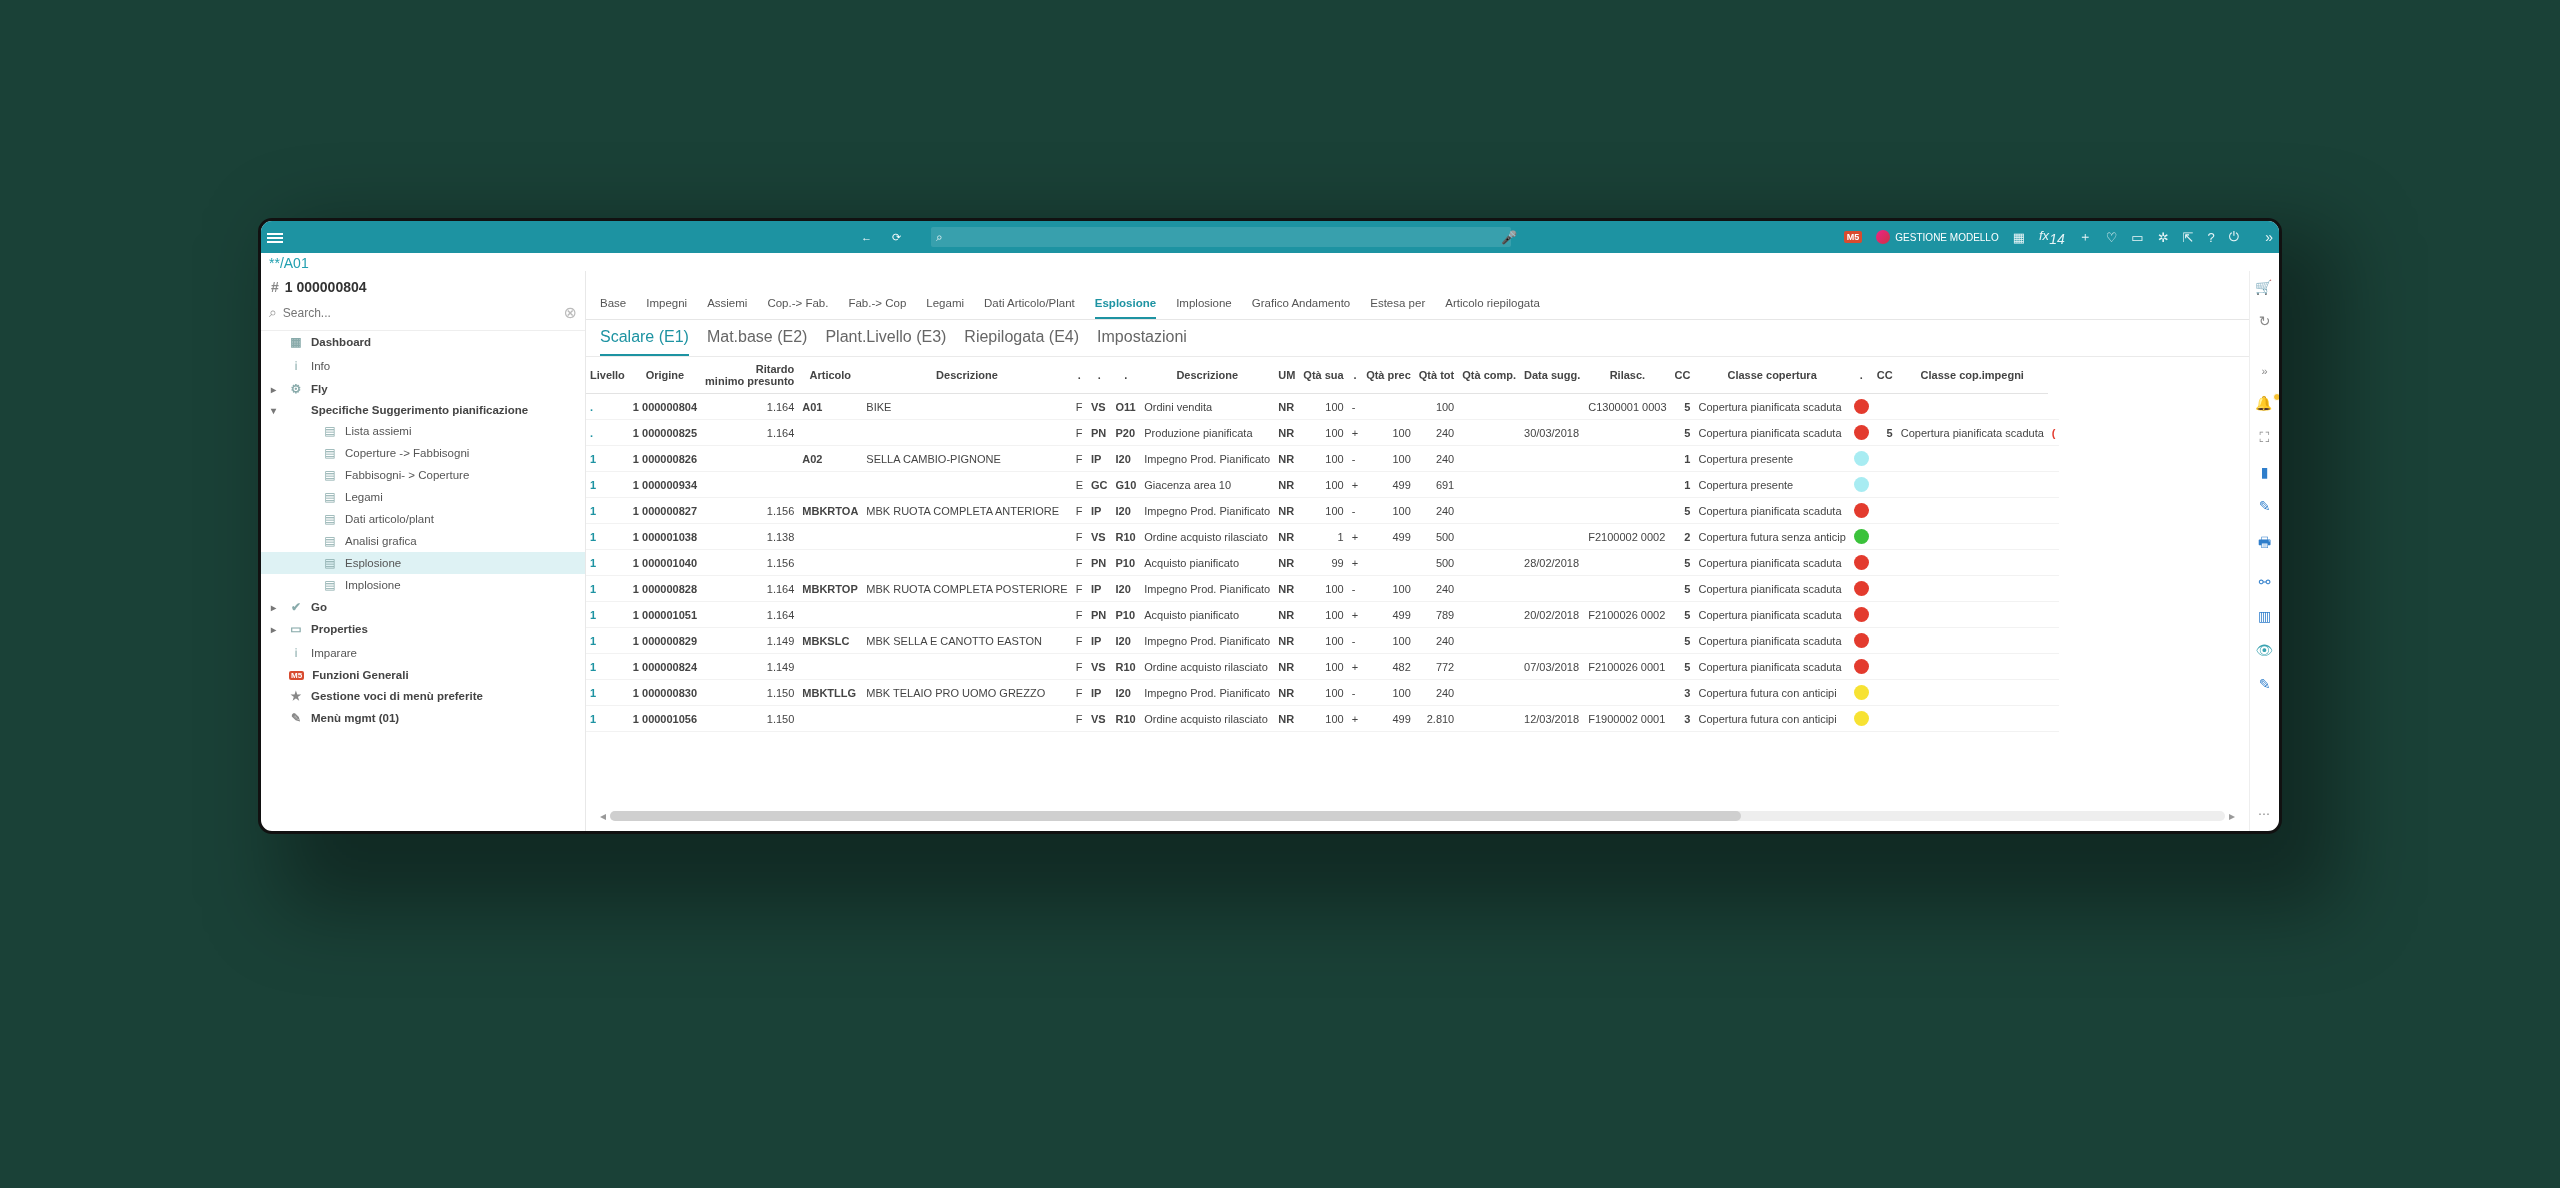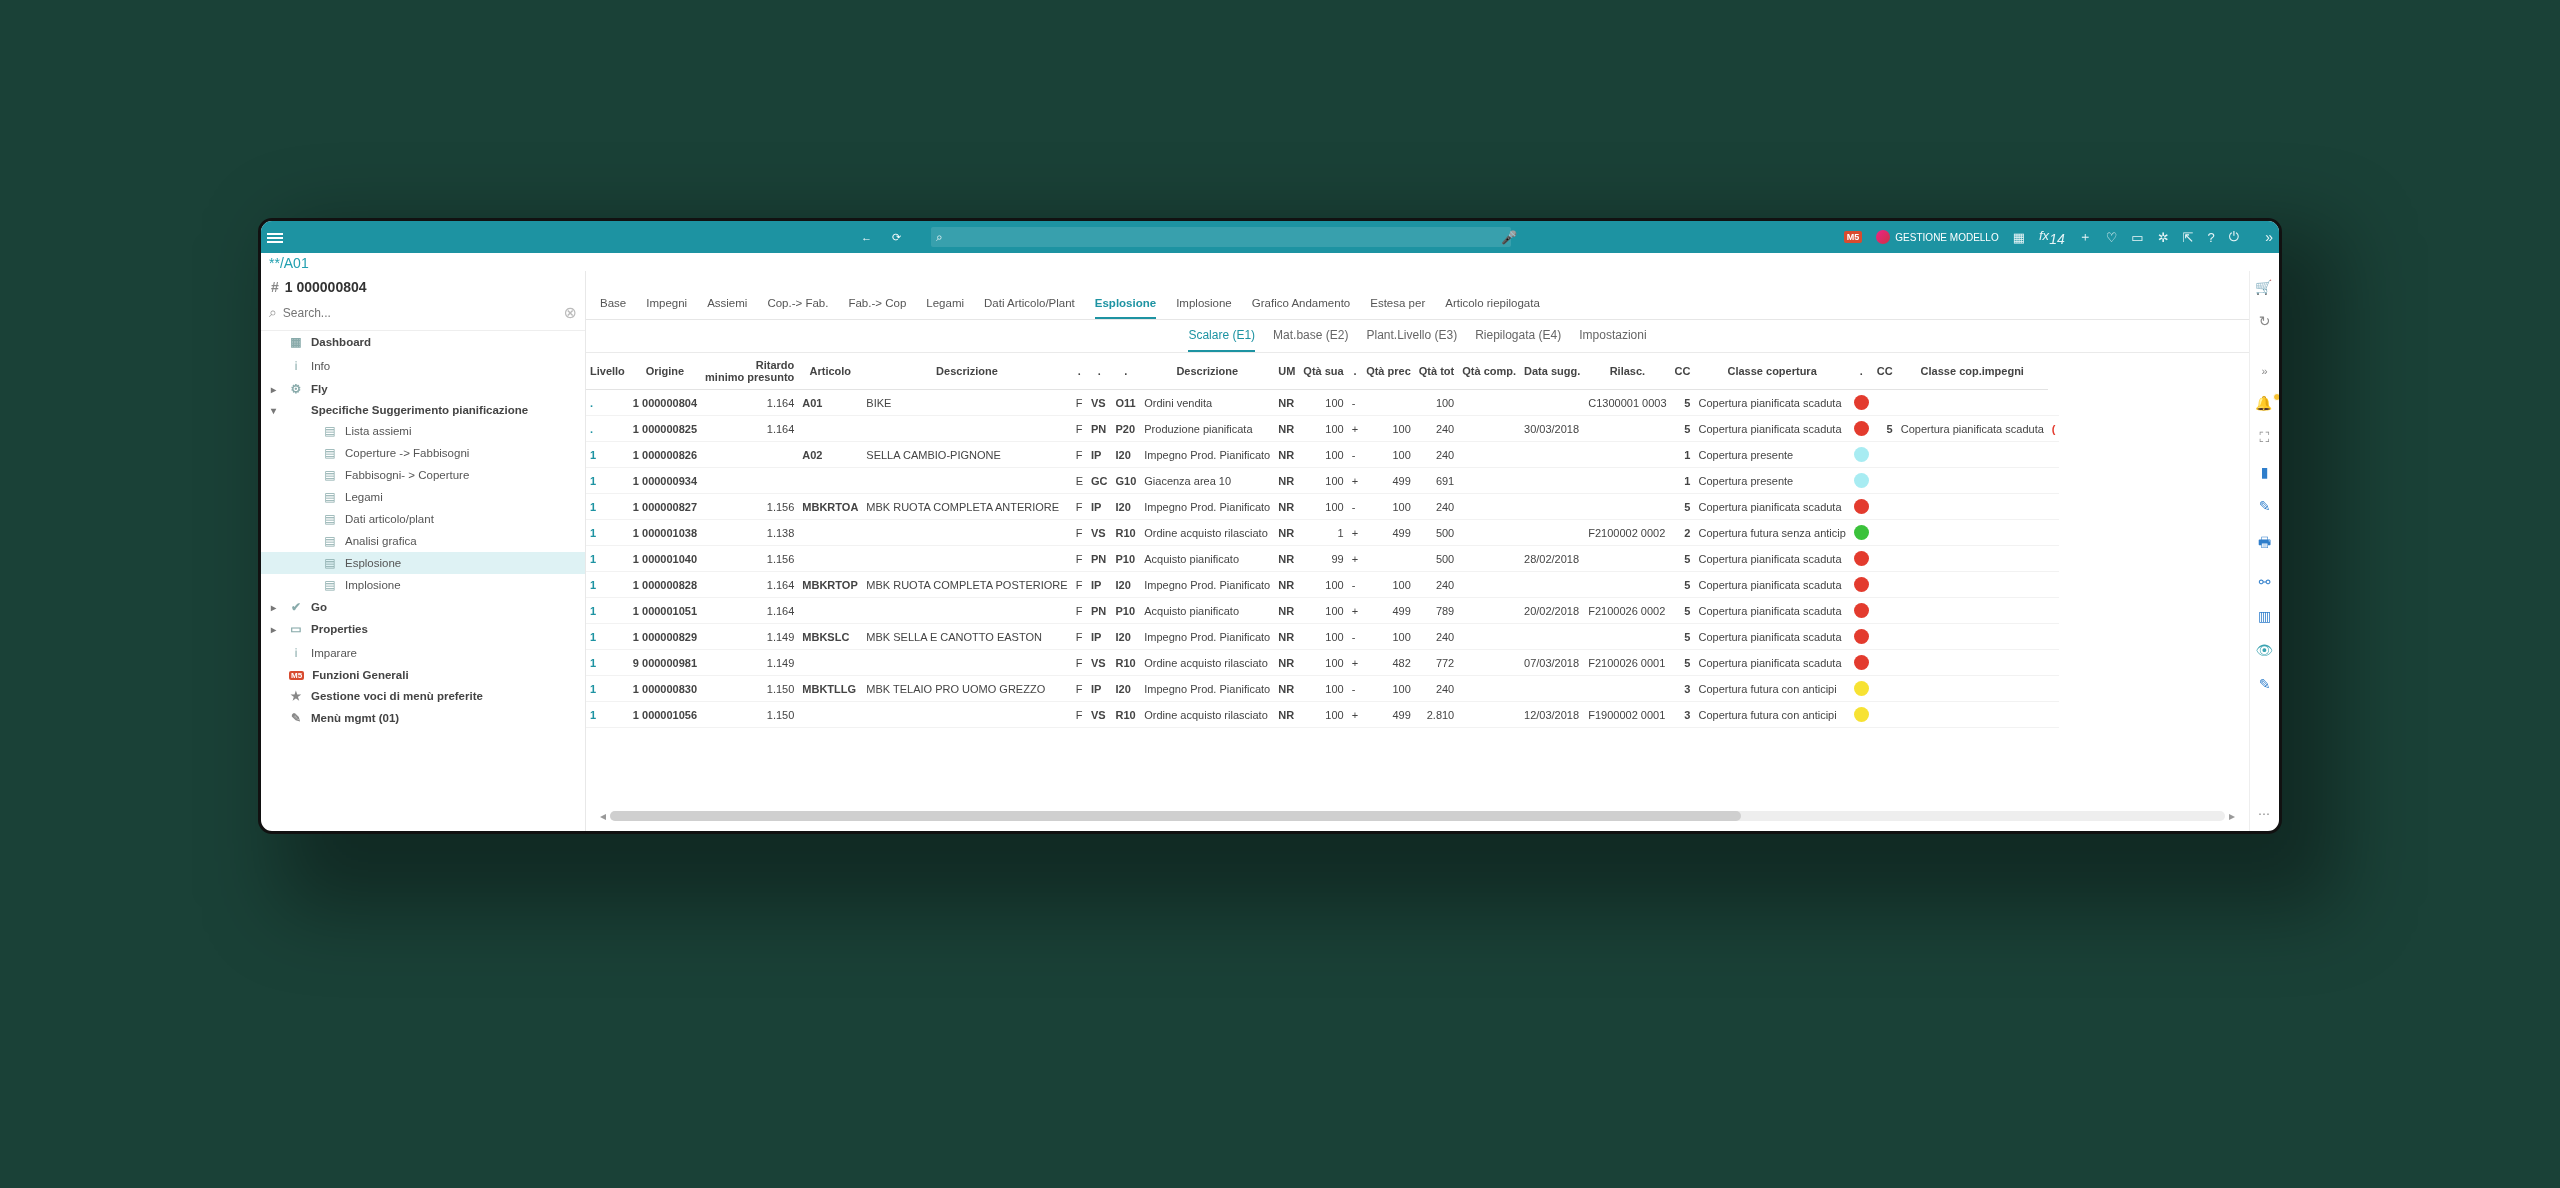--- a/index.html
+++ b/index.html
@@ -43,21 +43,21 @@
   .side-item .ic { width:14px; display:inline-block; color:#8aa; font-size:12px; text-align:center; }
   .side-item .ic-red { background:#d84b2f; color:#fff; font-weight:bold; font-size:8px; padding:0 2px; border-radius:2px; }
   .side-item .ic-star { color:#888; }
   .side-item .ic-pen { color:#888; }
 
   
   .main { flex:1; display:flex; flex-direction:column; position:relative; }
   .tabs-row { display:flex; gap:20px; padding:10px 14px 0 14px; font-size:11.5px; color:#555; border-bottom:1px solid #e6e6e6; }
   .tabs-row .tab { padding-bottom:8px; cursor:pointer;margin-top:16px; }
   .tabs-row .tab.active { color:#1d93a2; border-bottom:2px solid #1d93a2; font-weight:600;}
-  .subtabs-row { display:flex; gap:18px; padding:8px 14px 0 14px; font-size:12px; color:#666; border-bottom:1px solid #eaeaea;justify-content:center;}
+  .subtabs-row { display:flex; gap:18px; padding:8px 14px 0 14px; font-size:16px; color:#666; border-bottom:1px solid #eaeaea;}
   .subtabs-row .stab { padding-bottom:8px; cursor:pointer; }
   .subtabs-row .stab.active { color:#1d93a2; border-bottom:2px solid #1d93a2; }
 
   .grid-wrap { flex:1; overflow:hidden; position:relative; }
   table.grid { border-collapse:collapse; width: 1380px; font-size:11px; color:#444; }
   table.grid th { text-align:center; font-weight:bold; color:#444; padding:6px 4px; border-bottom:1px solid #e3e3e3; font-size:11px; white-space:nowrap; background:#fff;}
   table.grid th.right { text-align:right; }
   table.grid td { padding:5px 4px; border-bottom:1px solid #f2f2f2; white-space:nowrap; }
   table.grid td.right { text-align:right; }
   table.grid td.bold { font-weight:bold; }
@@ -531,21 +531,21 @@
                 <td class=""></td>
                 <td class="right bold">5</td>
                 <td class="">Copertura pianificata scaduta</td>
                 <td class=""><span class="dot red"></span></td>
                 <td class="right bold"></td>
                 <td class=""></td>
                 <td></td>
               </tr>
               <tr>
                 <td class="lvl">1</td>
-                <td class="bold">9 000000981</td>
+                <td class="bold">1 000000824</td>
                 <td class="right">1.149</td>
                 <td class="bold"></td>
                 <td class=""></td>
                 <td class="">F</td>
                 <td class="bold">VS</td>
                 <td class="bold">R10</td>
                 <td class="">Ordine acquisto rilasciato</td>
                 <td class="bold">NR</td>
                 <td class="right">100</td>
                 <td class="">+</td>

